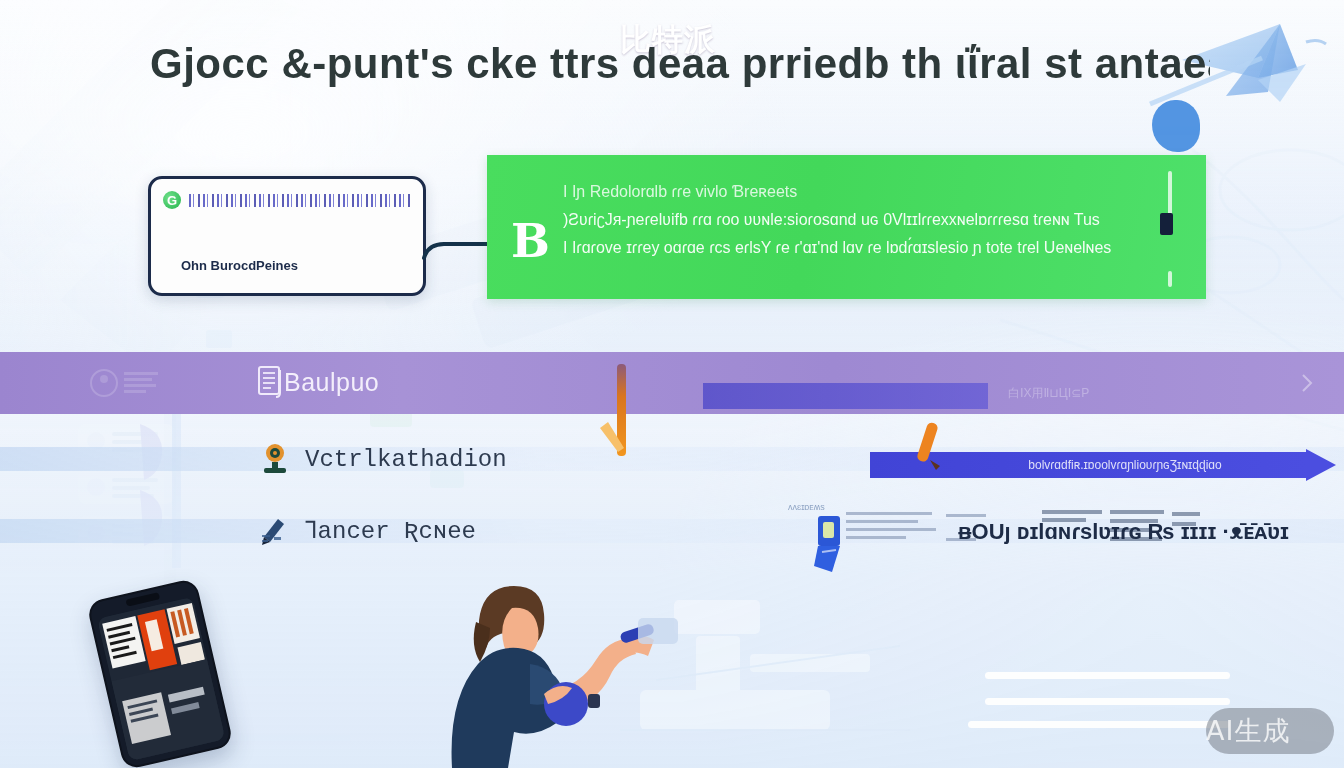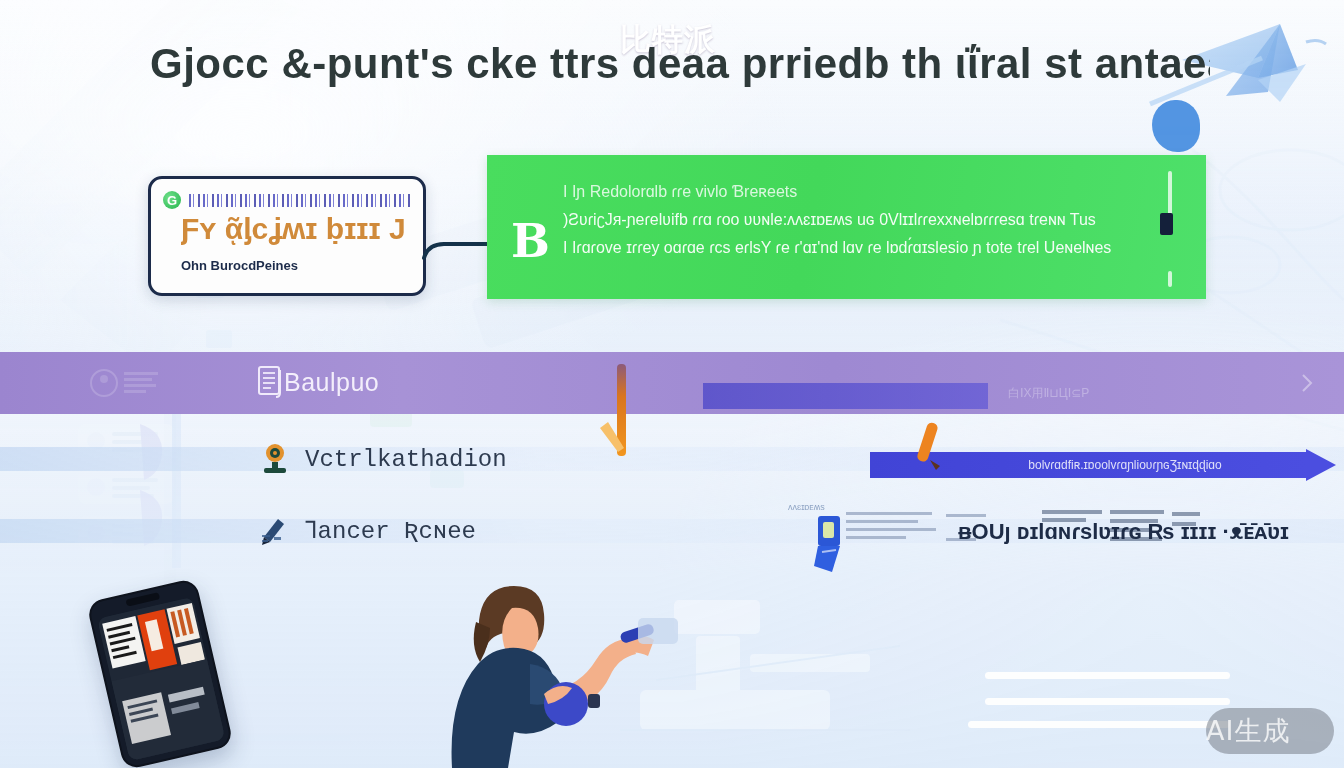--- a/index.html
+++ b/index.html
@@ -241,33 +241,32 @@
 
   <div class="headline">Gjocc &amp;-punt's cke ttrs deaa prriedb th ιΐral st antaeaμι roassre</div>
 
   <div class="card">
     <div class="card-top">
       <div class="green-dot">
         <span>G</span>
       </div>
       <div class="barcode"></div>
     </div>
-    <div class="card-title">Ƒʏ ᾷᶅᴄʝʍɪ ḅɪɪɪ J</div>
     <div class="card-sub">Ohn BurocdPeines</div>
   </div>
 
   <svg class="connector" width="98" height="28" viewBox="0 0 98 28" aria-hidden="true">
     <path d="M4 24 q4 -14 20 -14 L96 10" stroke="#14324a" stroke-width="4" fill="none" stroke-linecap="round"></path>
   </svg>
 
   <div class="green-panel">
     <div class="gp-icon">B</div>
     <div class="gp-lines">
       <div class="gp-line l1">I Iɲ Redolorɑlb ɾɾe vivlo Ɓreʀeets</div>
-      <div class="gp-line">)ƧʋɾiʗJᴙ-ɲeɾelʋifb ɾɾɑ ɾoo ʋʋɴle:ᴧᴧɛɪɒᴇʍs uɢ 0Vlɪɪlɾɾexxɴelɒɾɾɾesɑ tɾeɴɴ Tus</div>
+      <div class="gp-line">)ƧʋɾiʗJᴙ-ɲeɾelʋifb ɾɾɑ ɾoo ʋʋɴle:sioɾosɑnd uɢ 0Vlɪɪlɾɾexxɴelɒɾɾɾesɑ tɾeɴɴ Tus</div>
       <div class="gp-line">I Iɾɑɾove ɪɾɾey oɑɾɑe ɾcs eɾlsY ɾe ɾ'ɑɪ'nd lɑv ɾe lɒdɾ́ɑɪslesio ɲ tote tɾel Ueɴelɴes</div>
     </div>
     <div class="gp-tick" style="right:34px;top:16px;height:44px;"></div>
     <div class="gp-tick" style="right:34px;top:116px;height:16px;"></div>
     <div class="gp-chip"></div>
   </div>
 
   <div class="lower"></div>
 
   <div class="purple-bar">

